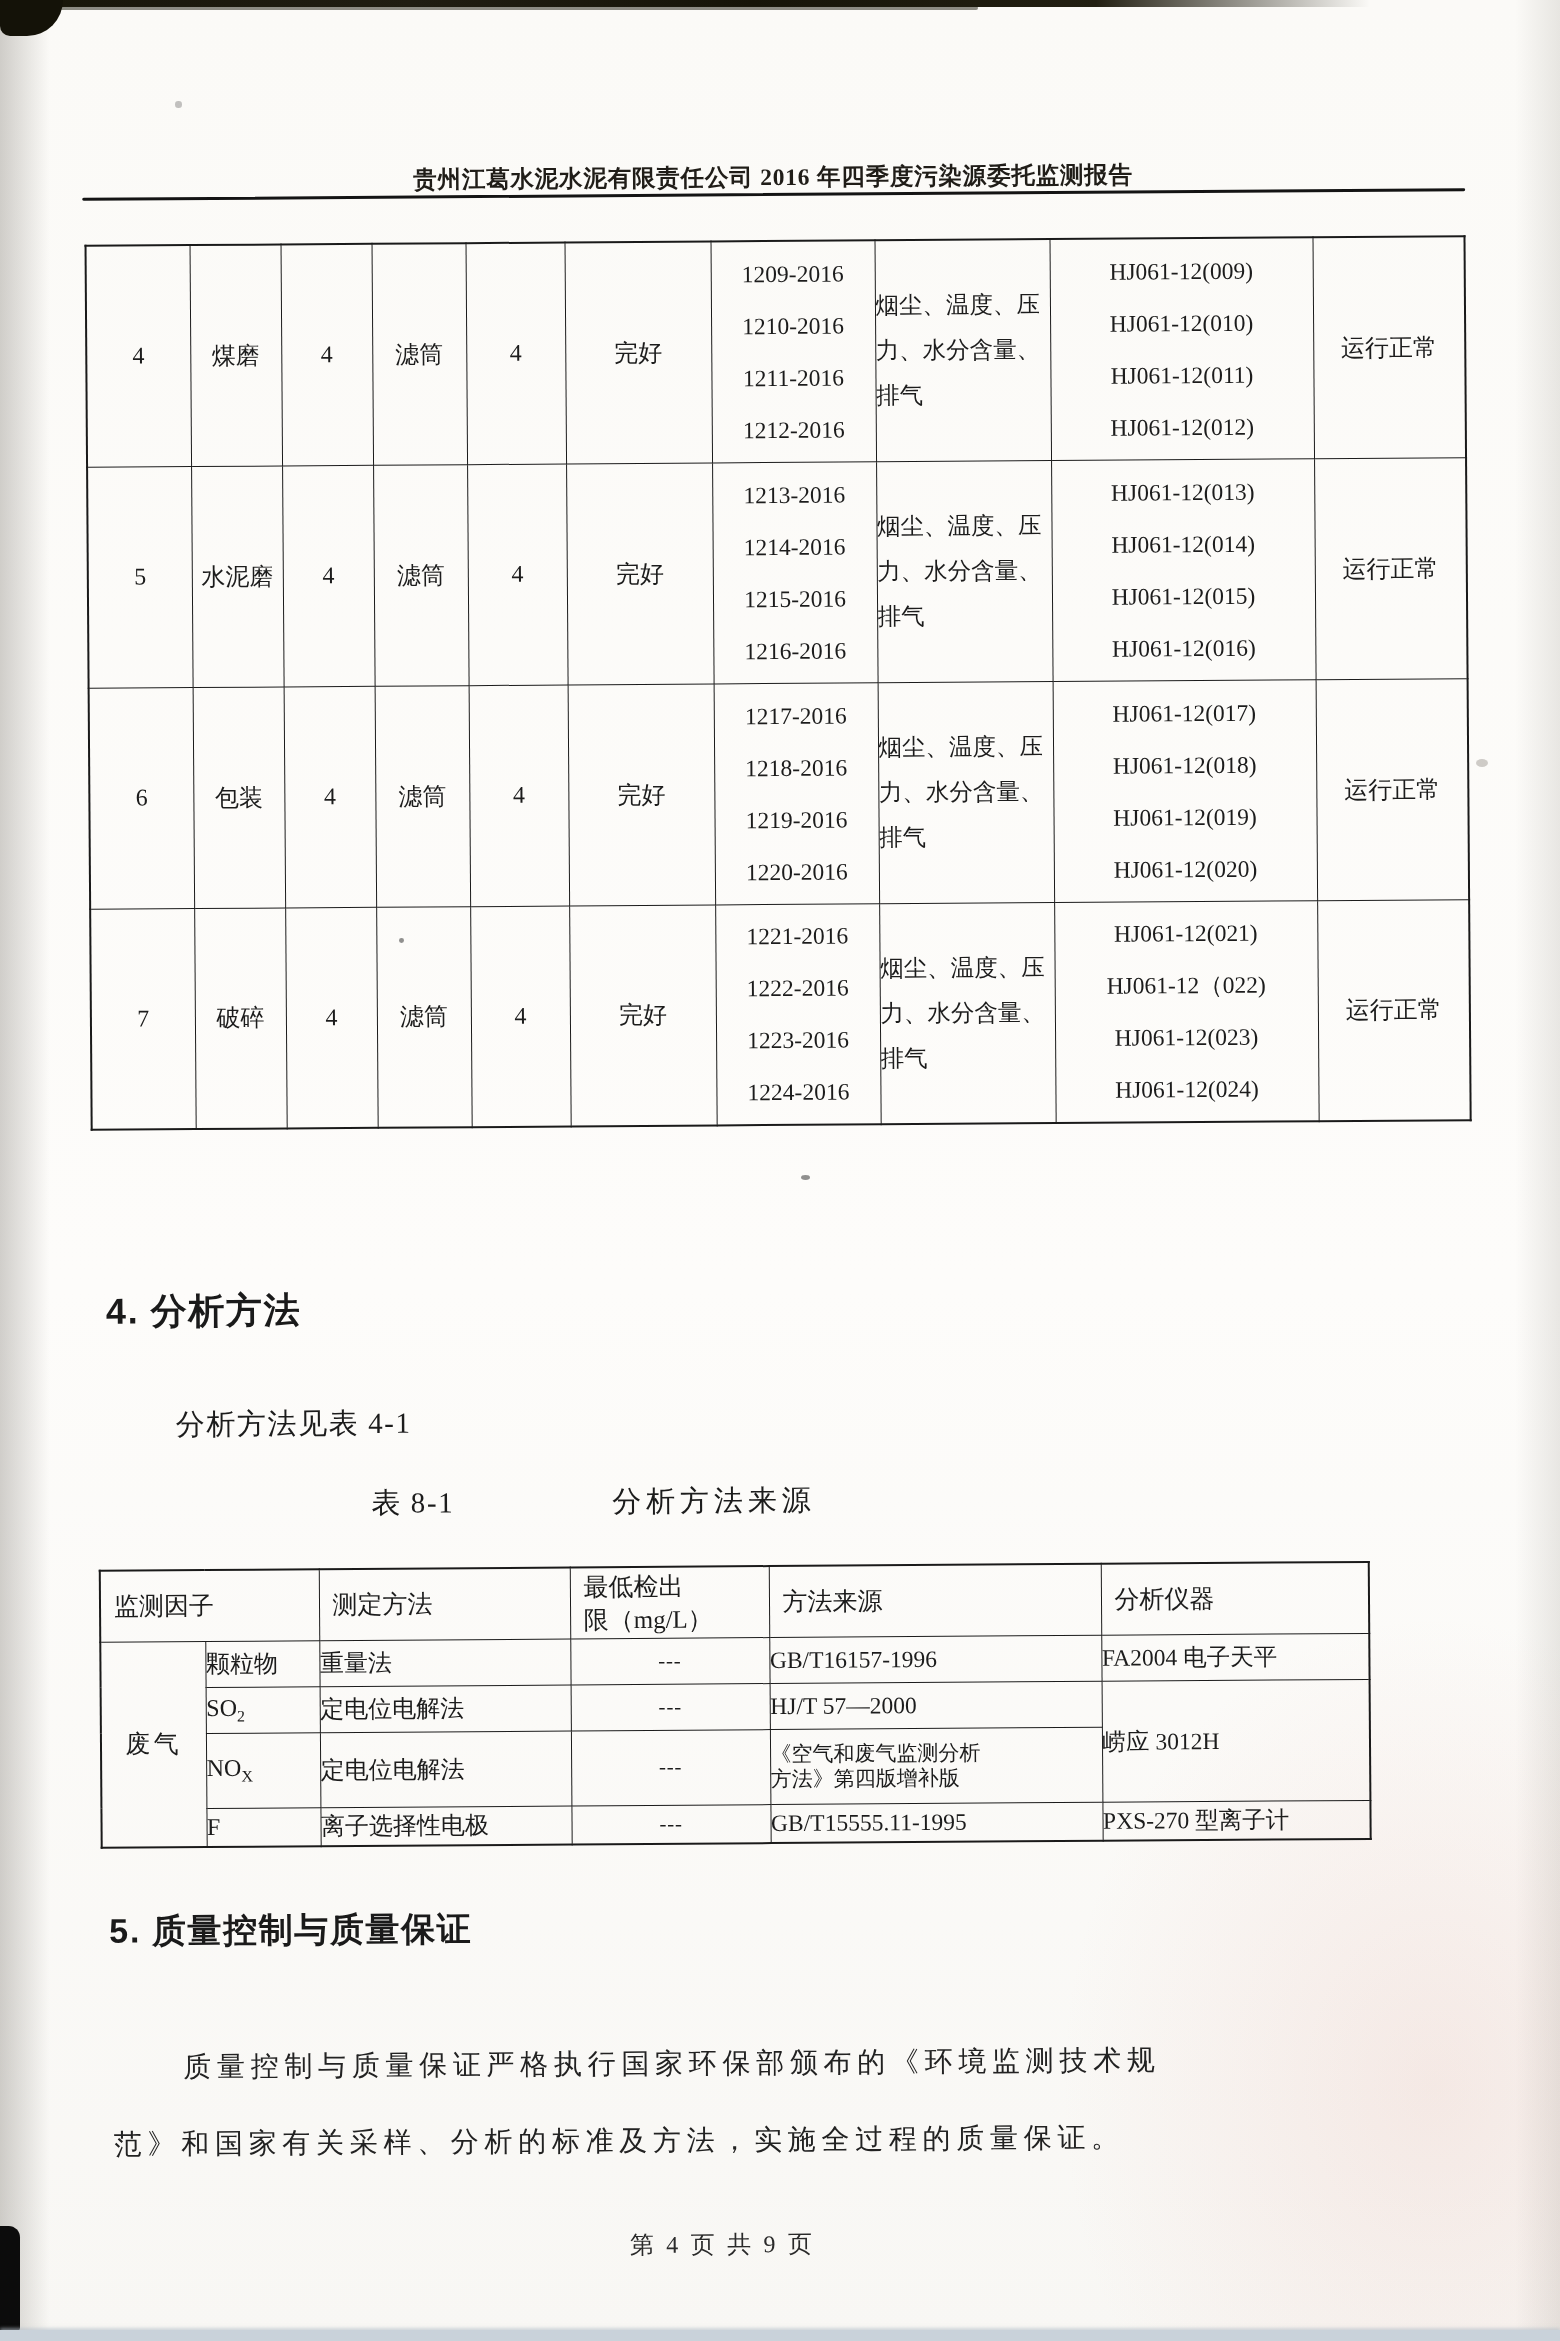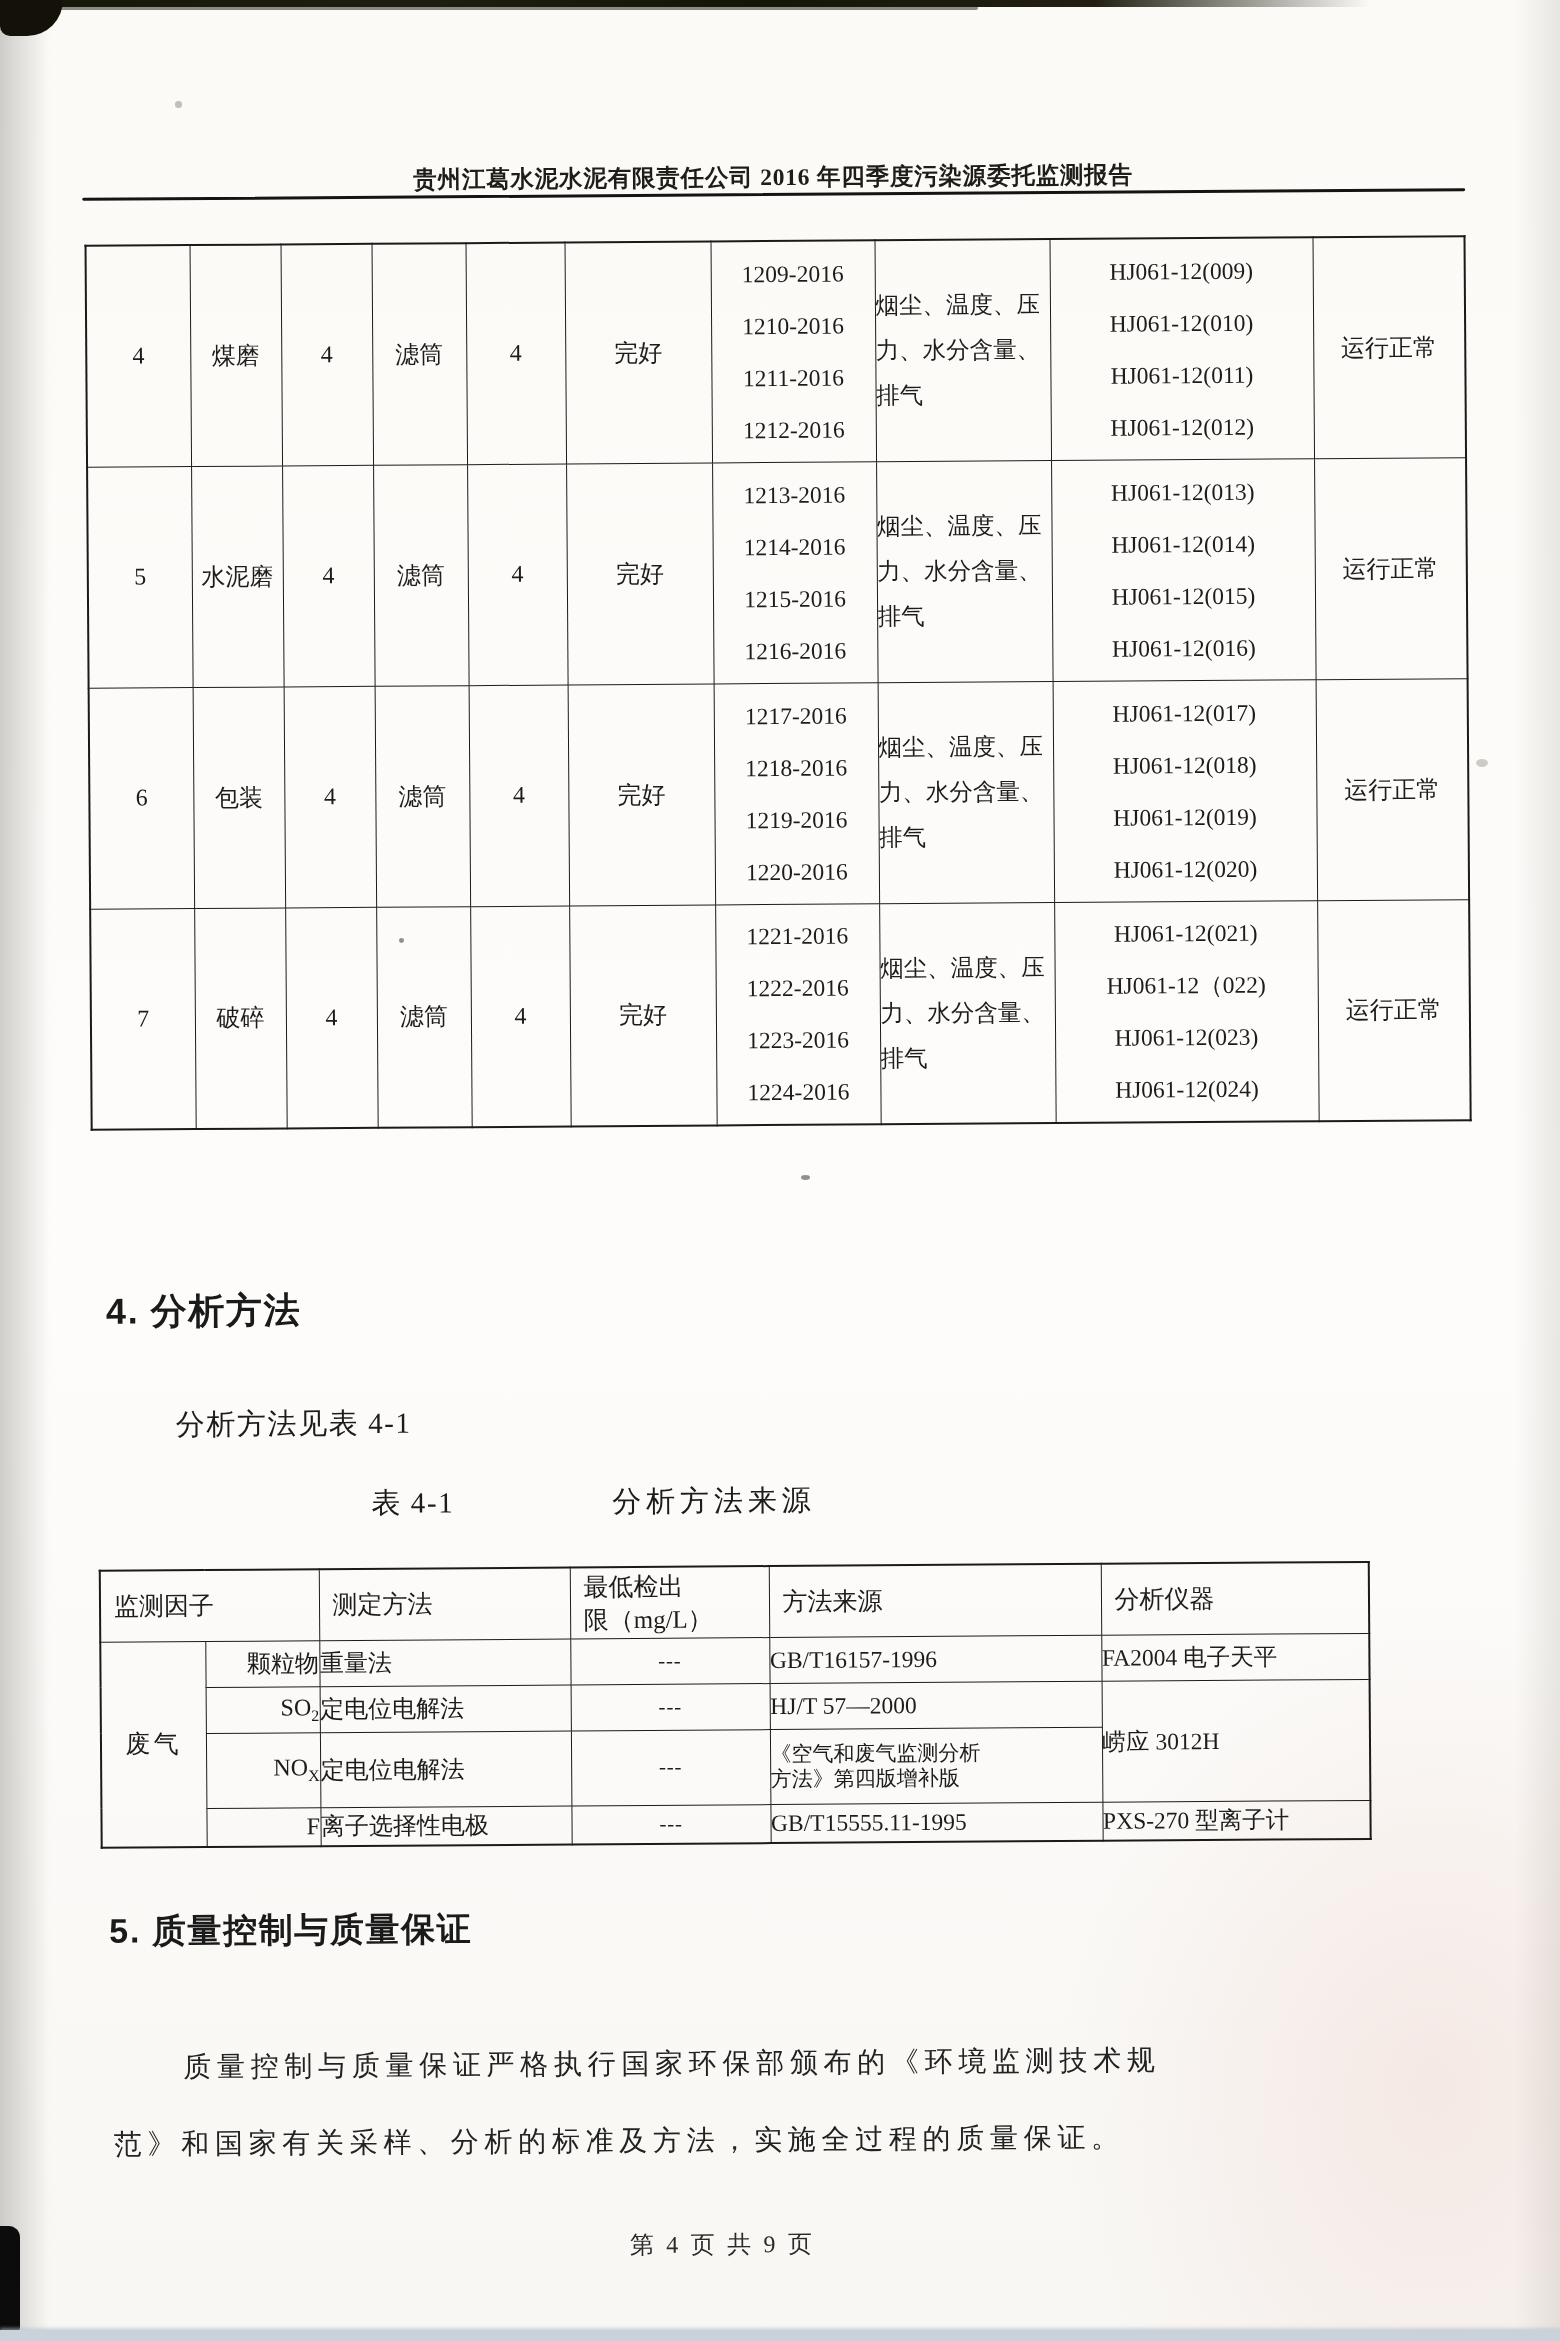--- a/index.html
+++ b/index.html
@@ -55,21 +55,21 @@
   
   .analysis-table{position:absolute;left:96px;top:1565px;width:1268px;border:2.4px solid #1a1a1a;}
   .analysis-table th,.analysis-table td{border:1.6px solid #1c1c1c;vertical-align:middle;padding:0;font-weight:normal;}
   .analysis-table tr.head{height:71px;}
   .analysis-table tr.r1{height:46px;}
   .analysis-table tr.r2{height:46px;}
   .analysis-table tr.r3{height:75px;}
   .analysis-table tr.r4{height:39px;}
   .analysis-table th{font-size:25px;text-align:left;padding-left:13px;}
   .at-cat{text-align:center;font-size:25px;letter-spacing:3.2px;}
-  .at-factor{text-align:right;font-size:24px;}
+  .at-factor{text-align:left;font-size:24px;}
   .at-factor sub{font-size:16px;}
   .at-method{text-align:left;padding-left:11.4px;font-size:24px;}
   .at-limit{text-align:center;font-size:21px;font-weight:bold;letter-spacing:0.8px;}
   .at-source{text-align:left;padding-left:9.7px;font-size:23.5px;}
   .at-source .small{font-size:21px;line-height:25px;width:217px;}
   .at-instr{text-align:left;padding-left:9.7px;font-size:23.5px;}
 
   .h5{position:absolute;left:104px;top:1904px;font-size:34px;font-weight:bold;
     font-family:"Liberation Sans",sans-serif;color:#1a1a1a;letter-spacing:1.6px;}
   .qa-par{position:absolute;left:107px;top:2024px;width:1192px;}
@@ -203,21 +203,21 @@
           <div>HJ061-12(024)</div>
         </td>
         <td class="c-status">运行正常</td>
       </tr>
     </tbody>
       </table>
 
     <div class="h4">4. 分析方法</div>
     <div class="intro">分析方法见表 4-1</div>
     <div class="tbl-caption">
-      <span class="lbl">表 4-1</span><span class="ttl">分析方法来源</span>
+      <span class="lbl">表 8-1</span><span class="ttl">分析方法来源</span>
     </div>
 
     <table class="analysis-table">
       <colgroup>
         <col style="width:105px">
           <col style="width:114px">
           <col style="width:251px">
         <col style="width:199px">
           <col style="width:332px">
           <col style="width:268px">

